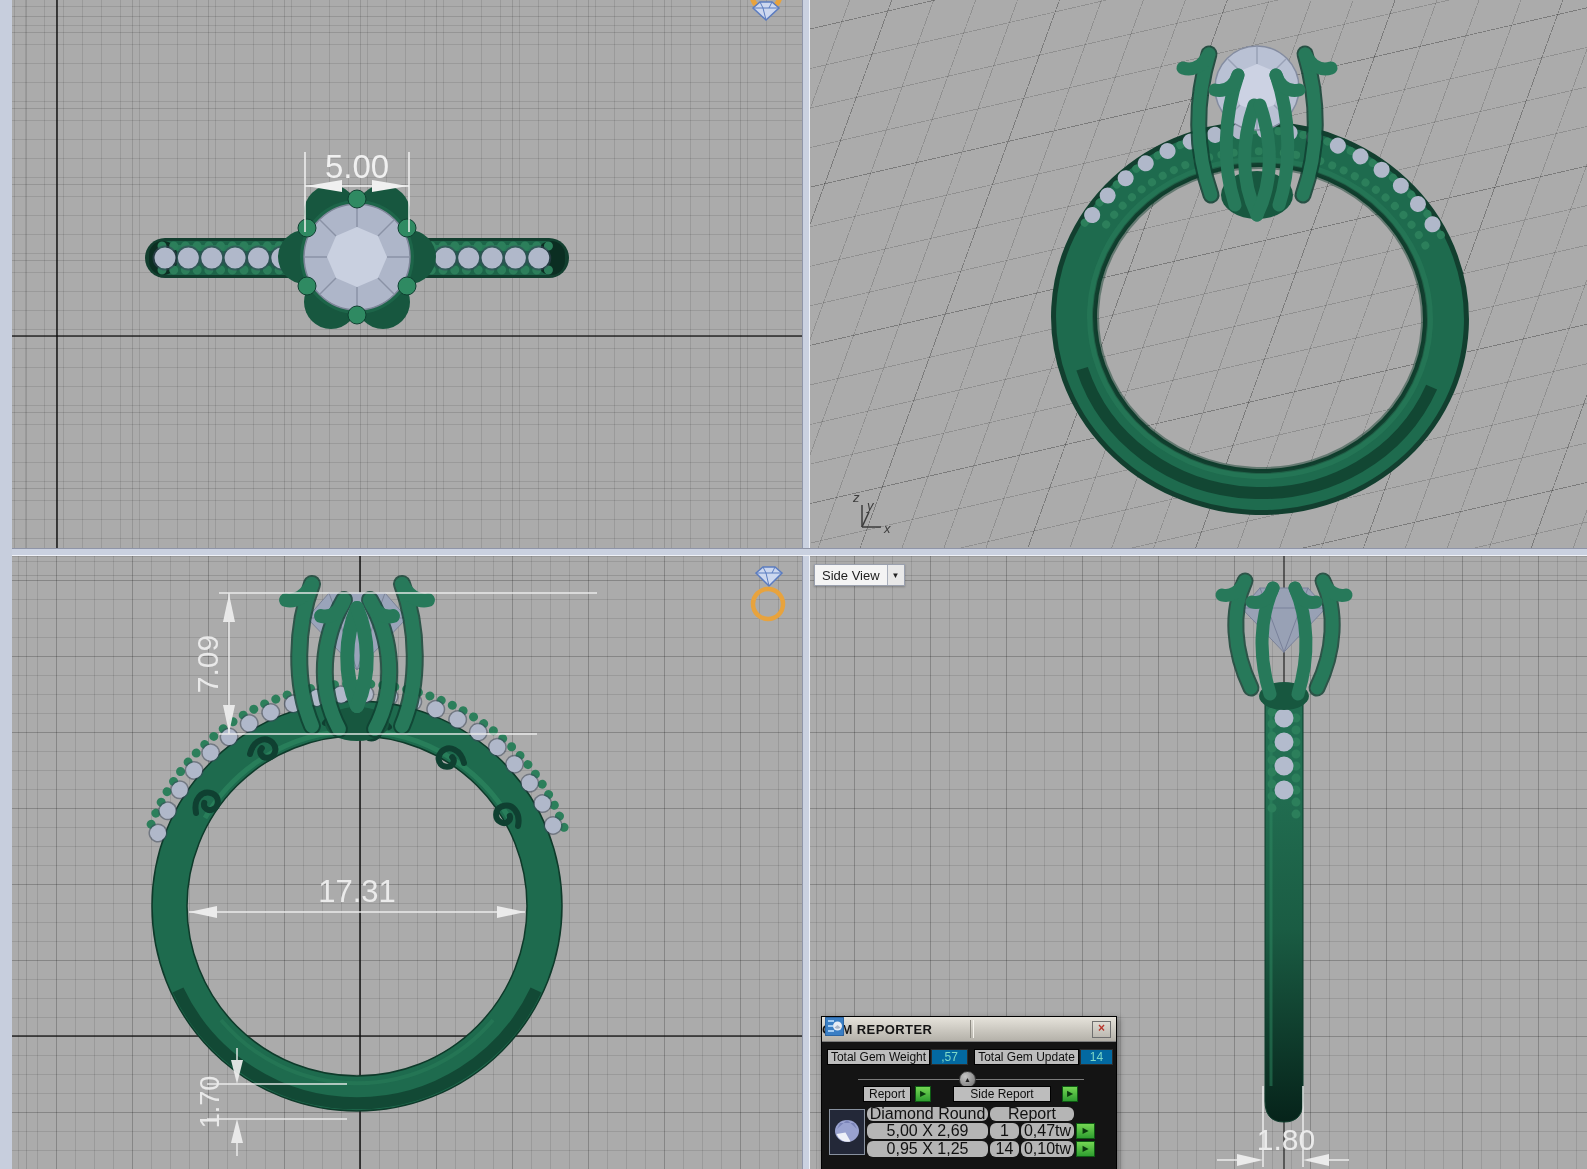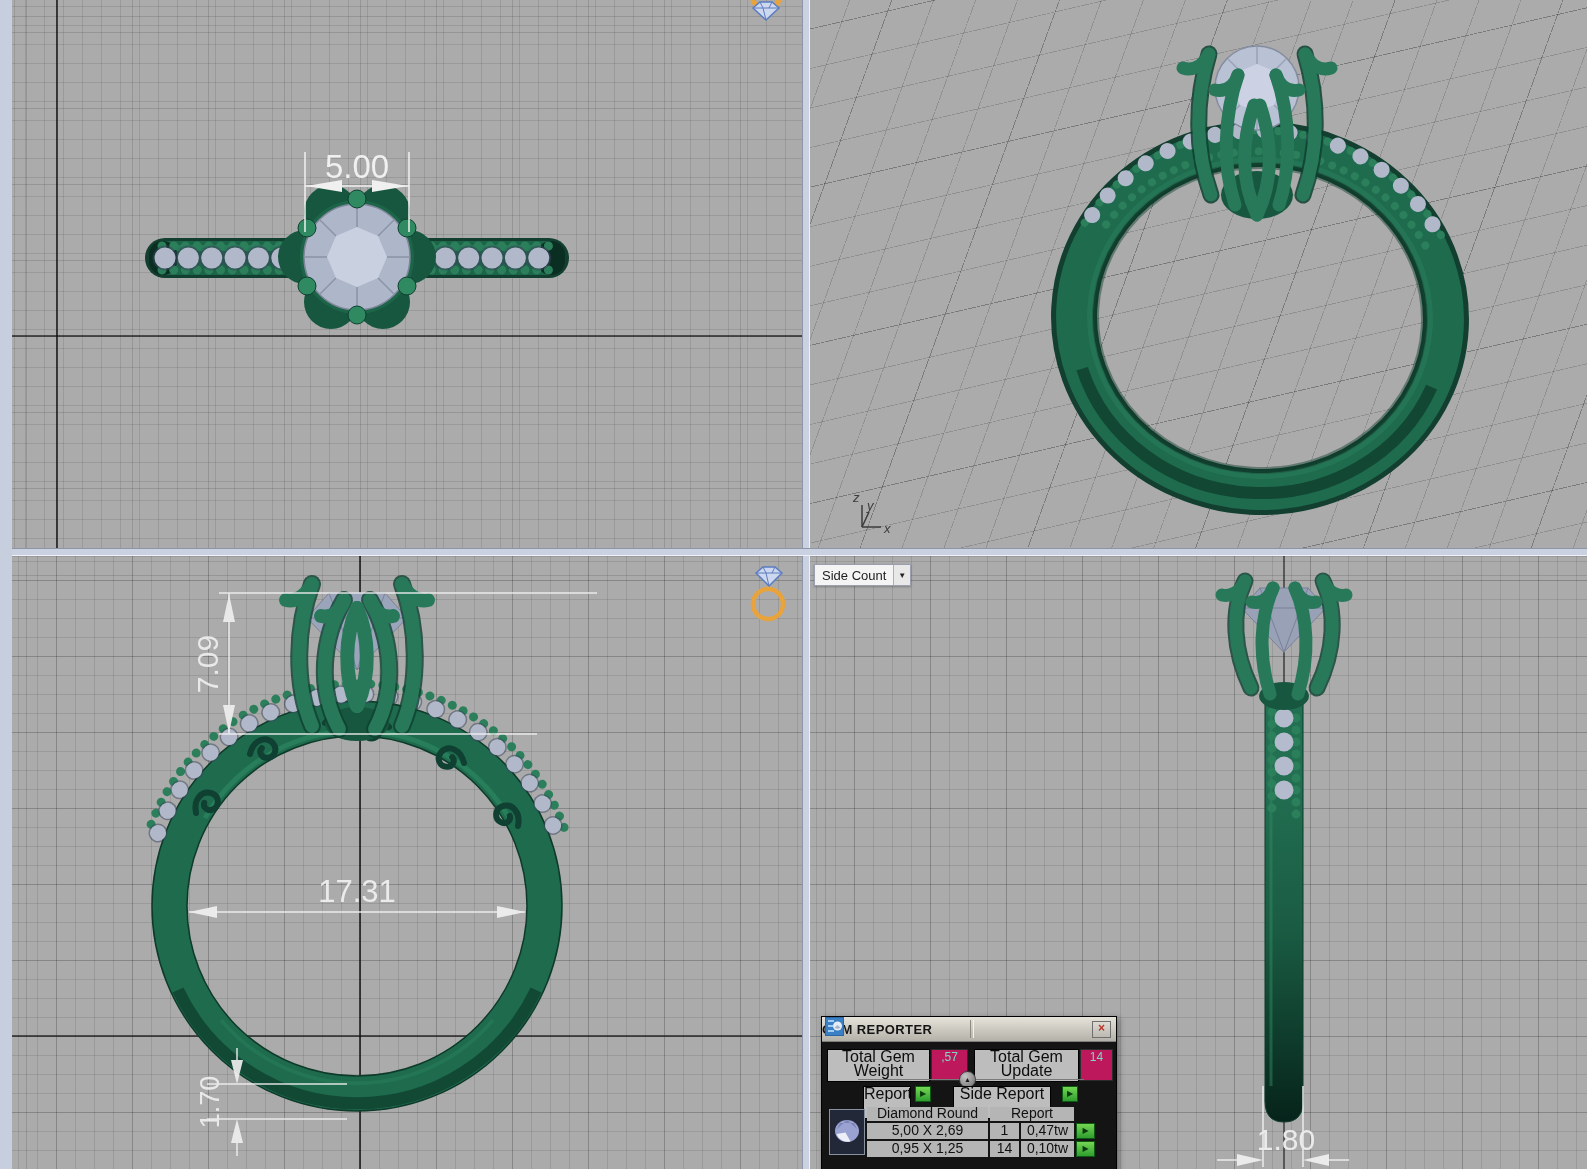--- a/index.html
+++ b/index.html
@@ -38,33 +38,33 @@
     border-left:1px solid #aab0bc;font-size:8px;color:#222;background:#e8e8e8;}
 
   
   .gr-panel{position:absolute;left:11px;top:460px;width:296px;height:166px;background:#141414;border:1px solid #000;box-sizing:border-box;box-shadow:2px 2px 6px rgba(0,0,0,.4);}
   .gr-titlebar{position:relative;height:24px;background:linear-gradient(#e6e3db,#b4b1a9);border-bottom:1px solid #7d7d7d;display:flex;align-items:center;}
   .gr-titleicon{width:19px;height:19px;margin:0 7px 0 3px;}
   .gr-title{font-size:13px;font-weight:bold;color:#141414;letter-spacing:.4px;}
   .gr-groove{position:absolute;left:148px;top:3px;bottom:3px;width:2px;border-left:1px solid #8e8b83;border-right:1px solid #f4f2ec;}
   .gr-close{position:absolute;right:5px;top:4px;width:17px;height:15px;background:linear-gradient(#dedbd3,#bcb9b1);
     border:1px solid #6f6f6f;color:#b8352b;font-size:12px;font-weight:bold;line-height:13px;text-align:center;cursor:default;}
-  .gr-chip{position:absolute;height:33px;background:#bdbdbd;border:1px solid #000;box-sizing:border-box;
-    font-size:16px;color:#0d0d0d;text-align:center;line-height:14px;}
-  .gr-field{position:absolute;height:32px;background:#be185d;border:1px solid #2c2c2c;box-sizing:border-box;
+  .gr-chip{position:absolute;height:16px;background:#bdbdbd;border:1px solid #000;box-sizing:border-box;
+    font-size:12px;color:#0d0d0d;text-align:center;line-height:14px;}
+  .gr-field{position:absolute;height:16px;background:#0369a1;border:1px solid #2c2c2c;box-sizing:border-box;
     font-size:12px;color:#7ed8c6;text-align:center;line-height:14px;}
   .gr-sliderline{position:absolute;left:36px;top:62px;width:226px;height:1px;background:#7b7b7b;}
   .gr-collapse{position:absolute;left:137px;top:54px;width:17px;height:17px;border-radius:50%;
     background:radial-gradient(circle at 35% 30%, #c6c6c6, #6c6c6c);border:1px solid #3f3f3f;box-sizing:border-box;
     font-size:7px;color:#1c1c1c;text-align:center;line-height:15px;}
   .gr-play{position:absolute;width:16px;height:16px;background:linear-gradient(#74d653,#2f9e30);border:1px solid #0d5a13;
     box-sizing:border-box;color:#0a3a0e;font-size:8px;text-align:center;line-height:14px;}
   .gr-thumb{position:absolute;left:7px;top:92px;width:36px;height:46px;background:#232838;border:1px solid #88919f;box-sizing:border-box;}
   .gr-grid{position:absolute;left:45px;top:90px;display:grid;grid-template-columns:121px 29px 53px 19px;grid-template-rows:14px 16px 16px;gap:2px;}
-  .gr-cell{background:#b5b5b5;font-size:14px;color:#101010;text-align:center;line-height:15px;overflow:hidden;}
+  .gr-cell{background:#b5b5b5;font-size:16px;color:#101010;text-align:center;line-height:15px;overflow:hidden;border-radius:6px;}
   .gr-cell.hdr{line-height:13px;}
   .gr-cell.empty{background:transparent;}
   .gr-gplay{background:linear-gradient(#74d653,#2f9e30);border:1px solid #0d5a13;box-sizing:border-box;color:#0a3a0e;font-size:8px;line-height:13px;text-align:center;}
 </style>
 </head>
 <body>
 
 <div class="screen">
 
   <div class="vp ortho" id="vp-tl">
@@ -343,21 +343,21 @@
           <line x1="493" y1="530" x2="493" y2="611"></line>
         <line x1="407" y1="604" x2="429" y2="604"></line>
           <line x1="517" y1="604" x2="539" y2="604"></line>
         <polygon points="453,604 427,598 427,610" stroke="none"></polygon>
         <polygon points="493,604 519,598 519,610" stroke="none"></polygon>
         <text x="476" y="594" text-anchor="middle" font-size="30" stroke="none">1.80</text>
       </g>
     </svg>
 
     <div class="view-chip">
-      <span class="lbl">Side Count</span>
+      <span class="lbl">Side View</span>
       <span class="arrow">▼</span>
     </div>
 
     <div class="gr-panel">
       <div class="gr-titlebar">
         <svg class="gr-titleicon" viewBox="0 0 19 19">
           <rect x="0" y="0" width="19" height="19" rx="2" fill="#3b7fc4" stroke="#1d4f86" stroke-width="1"></rect>
           <g stroke="#bfe0ff" stroke-width="1.6">
               <line x1="3" y1="4" x2="9" y2="4"></line>
               <line x1="3" y1="9" x2="8" y2="9"></line>

